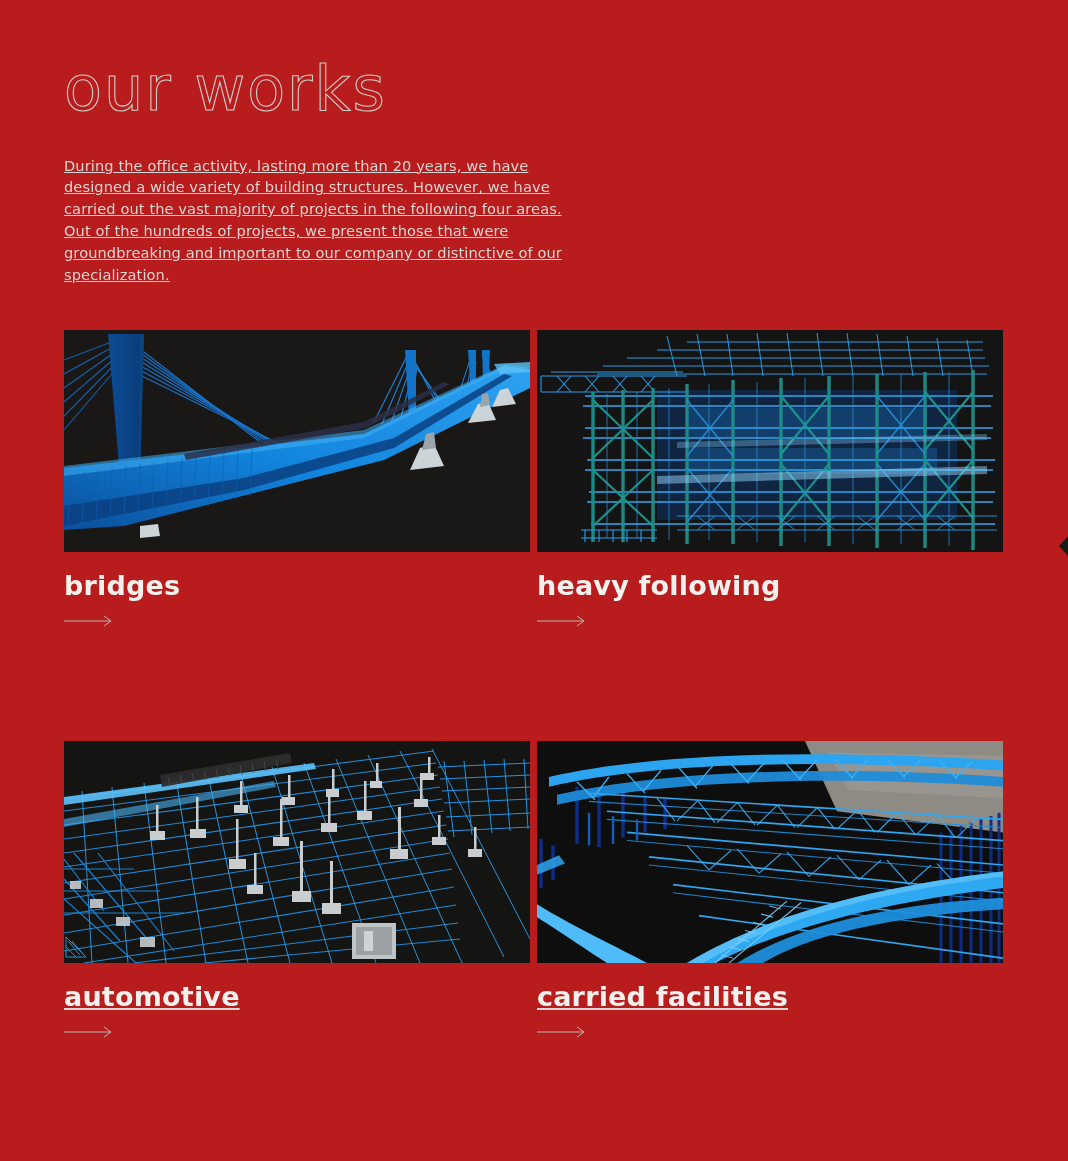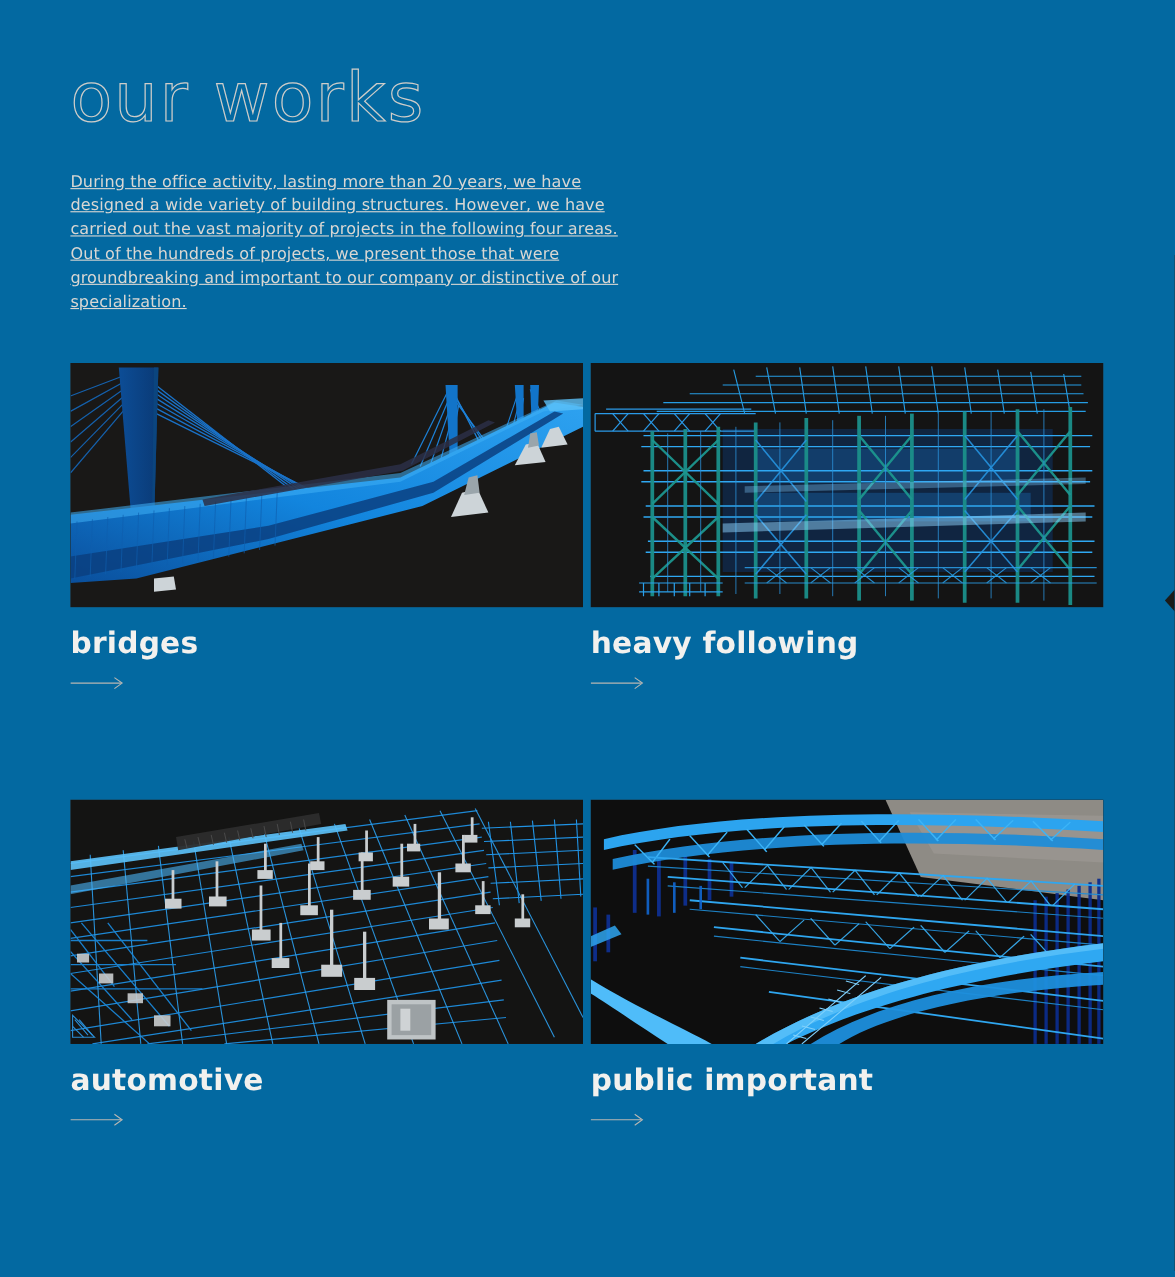--- a/index.html
+++ b/index.html
@@ -11,21 +11,21 @@
     width: 1068px;
     height: 1161px;
     overflow: hidden;
     font-family: "DejaVu Sans", sans-serif;
     color: #d8d6d2;
     position: relative;
   }
   .page {
     position: absolute;
     inset: 0;
-    background: #0369a1;
+    background: #b91c1c;
   }
 
   
   .heading {
     position: absolute;
     left: 64px;
     top: 48px;
     width: 700px;
     height: 74px;
   }
@@ -62,21 +62,21 @@
     top: 330px;
     width: 940px;
   }
   .card {
     position: absolute;
     width: 466px;
   }
   .card.col-left  { left: 0px; }
   .card.col-right { left: 473px; }
   .card.row-1 { top: 0px; }
-  .card.row-2 { top: 397px; }
+  .card.row-2 { top: 411px; text-decoration: underline; }
 
   .thumb {
     position: relative;
     width: 466px;
     height: 222px;
     overflow: hidden;
     background: #2e2c2a;
   }
   .thumb .scene {
     position: absolute;
@@ -666,21 +666,21 @@
             <path d="M0 152 L22 140 L28 150 L0 164 Z" fill="#2ea4ee" opacity=".85"></path>
 
             <g stroke="#1166d0" stroke-width="2.4" opacity=".9">
               <path d="M52 88 V128"></path>
                 <path d="M76 92 V126"></path>
                 <path d="M100 96 V122"></path>
             </g>
           </svg>
         </div>
       </div>
-      <div class="card-title">public important</div>
+      <div class="card-title">carried facilities</div>
       <div class="card-arrow">
         <svg viewBox="0 0 52 14" width="52" height="14" aria-hidden="true">
           <path d="M0 7 H46" stroke="#b9b7b3" stroke-width="1" fill="none"></path>
           <path d="M40 2 L47 7 L40 12" stroke="#b9b7b3" stroke-width="1" fill="none"></path>
         </svg>
       </div>
     </div>
 
   </div>
 

